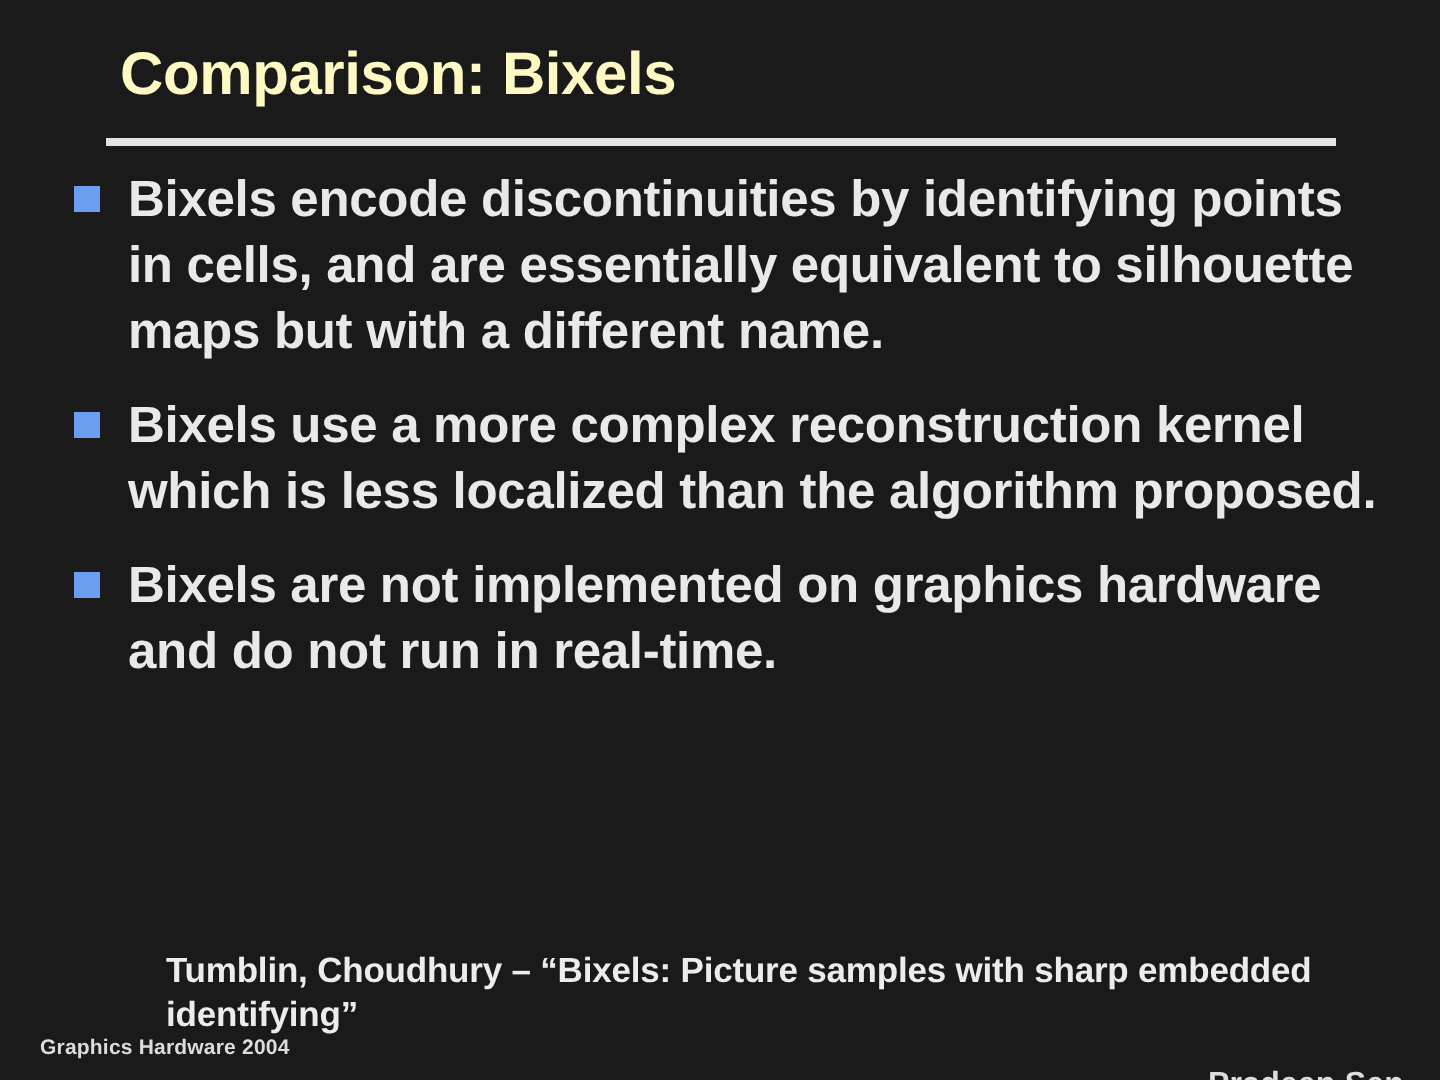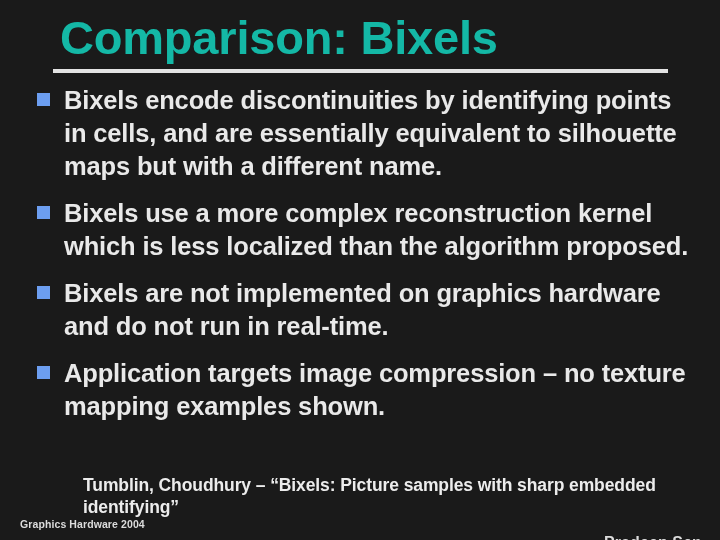--- a/index.html
+++ b/index.html
@@ -19,23 +19,23 @@
     height: 540px;
     background: #1a1a1a;
   }
 
   
   #slide-title {
     position: absolute;
     left: 60px;
     top: 16px;
     width: 620px;
-    font-size: 47px;
+    font-size: 30px;
     font-weight: bold;
-    color: #14b8a6;
+    color: #fef9c3;
     letter-spacing: -0.2px;
     line-height: 44px;
     white-space: nowrap;
   }
 
   
   #title-rule {
     position: absolute;
     left: 53px;
     top: 69px;
@@ -127,24 +127,20 @@
     <div class="bullet-item">
       <span class="bullet-marker"></span>
       <span class="bullet-text">Bixels use a more complex reconstruction kernel which is less localized than the algorithm proposed.</span>
     </div>
 
     <div class="bullet-item">
       <span class="bullet-marker"></span>
       <span class="bullet-text">Bixels are not implemented on graphics hardware and do not run in real-time.</span>
     </div>
 
-    <div class="bullet-item">
-      <span class="bullet-marker"></span>
-      <span class="bullet-text">Application targets image compression – no texture mapping examples shown.</span>
-    </div>
 
   </div>
 
   <div id="citation">Tumblin, Choudhury – “Bixels: Picture samples with sharp embedded identifying”</div>
 
   <div id="footer-left">Graphics Hardware 2004</div>
 
   <div id="footer-right">Pradeep Sen</div>
 
 </div>

